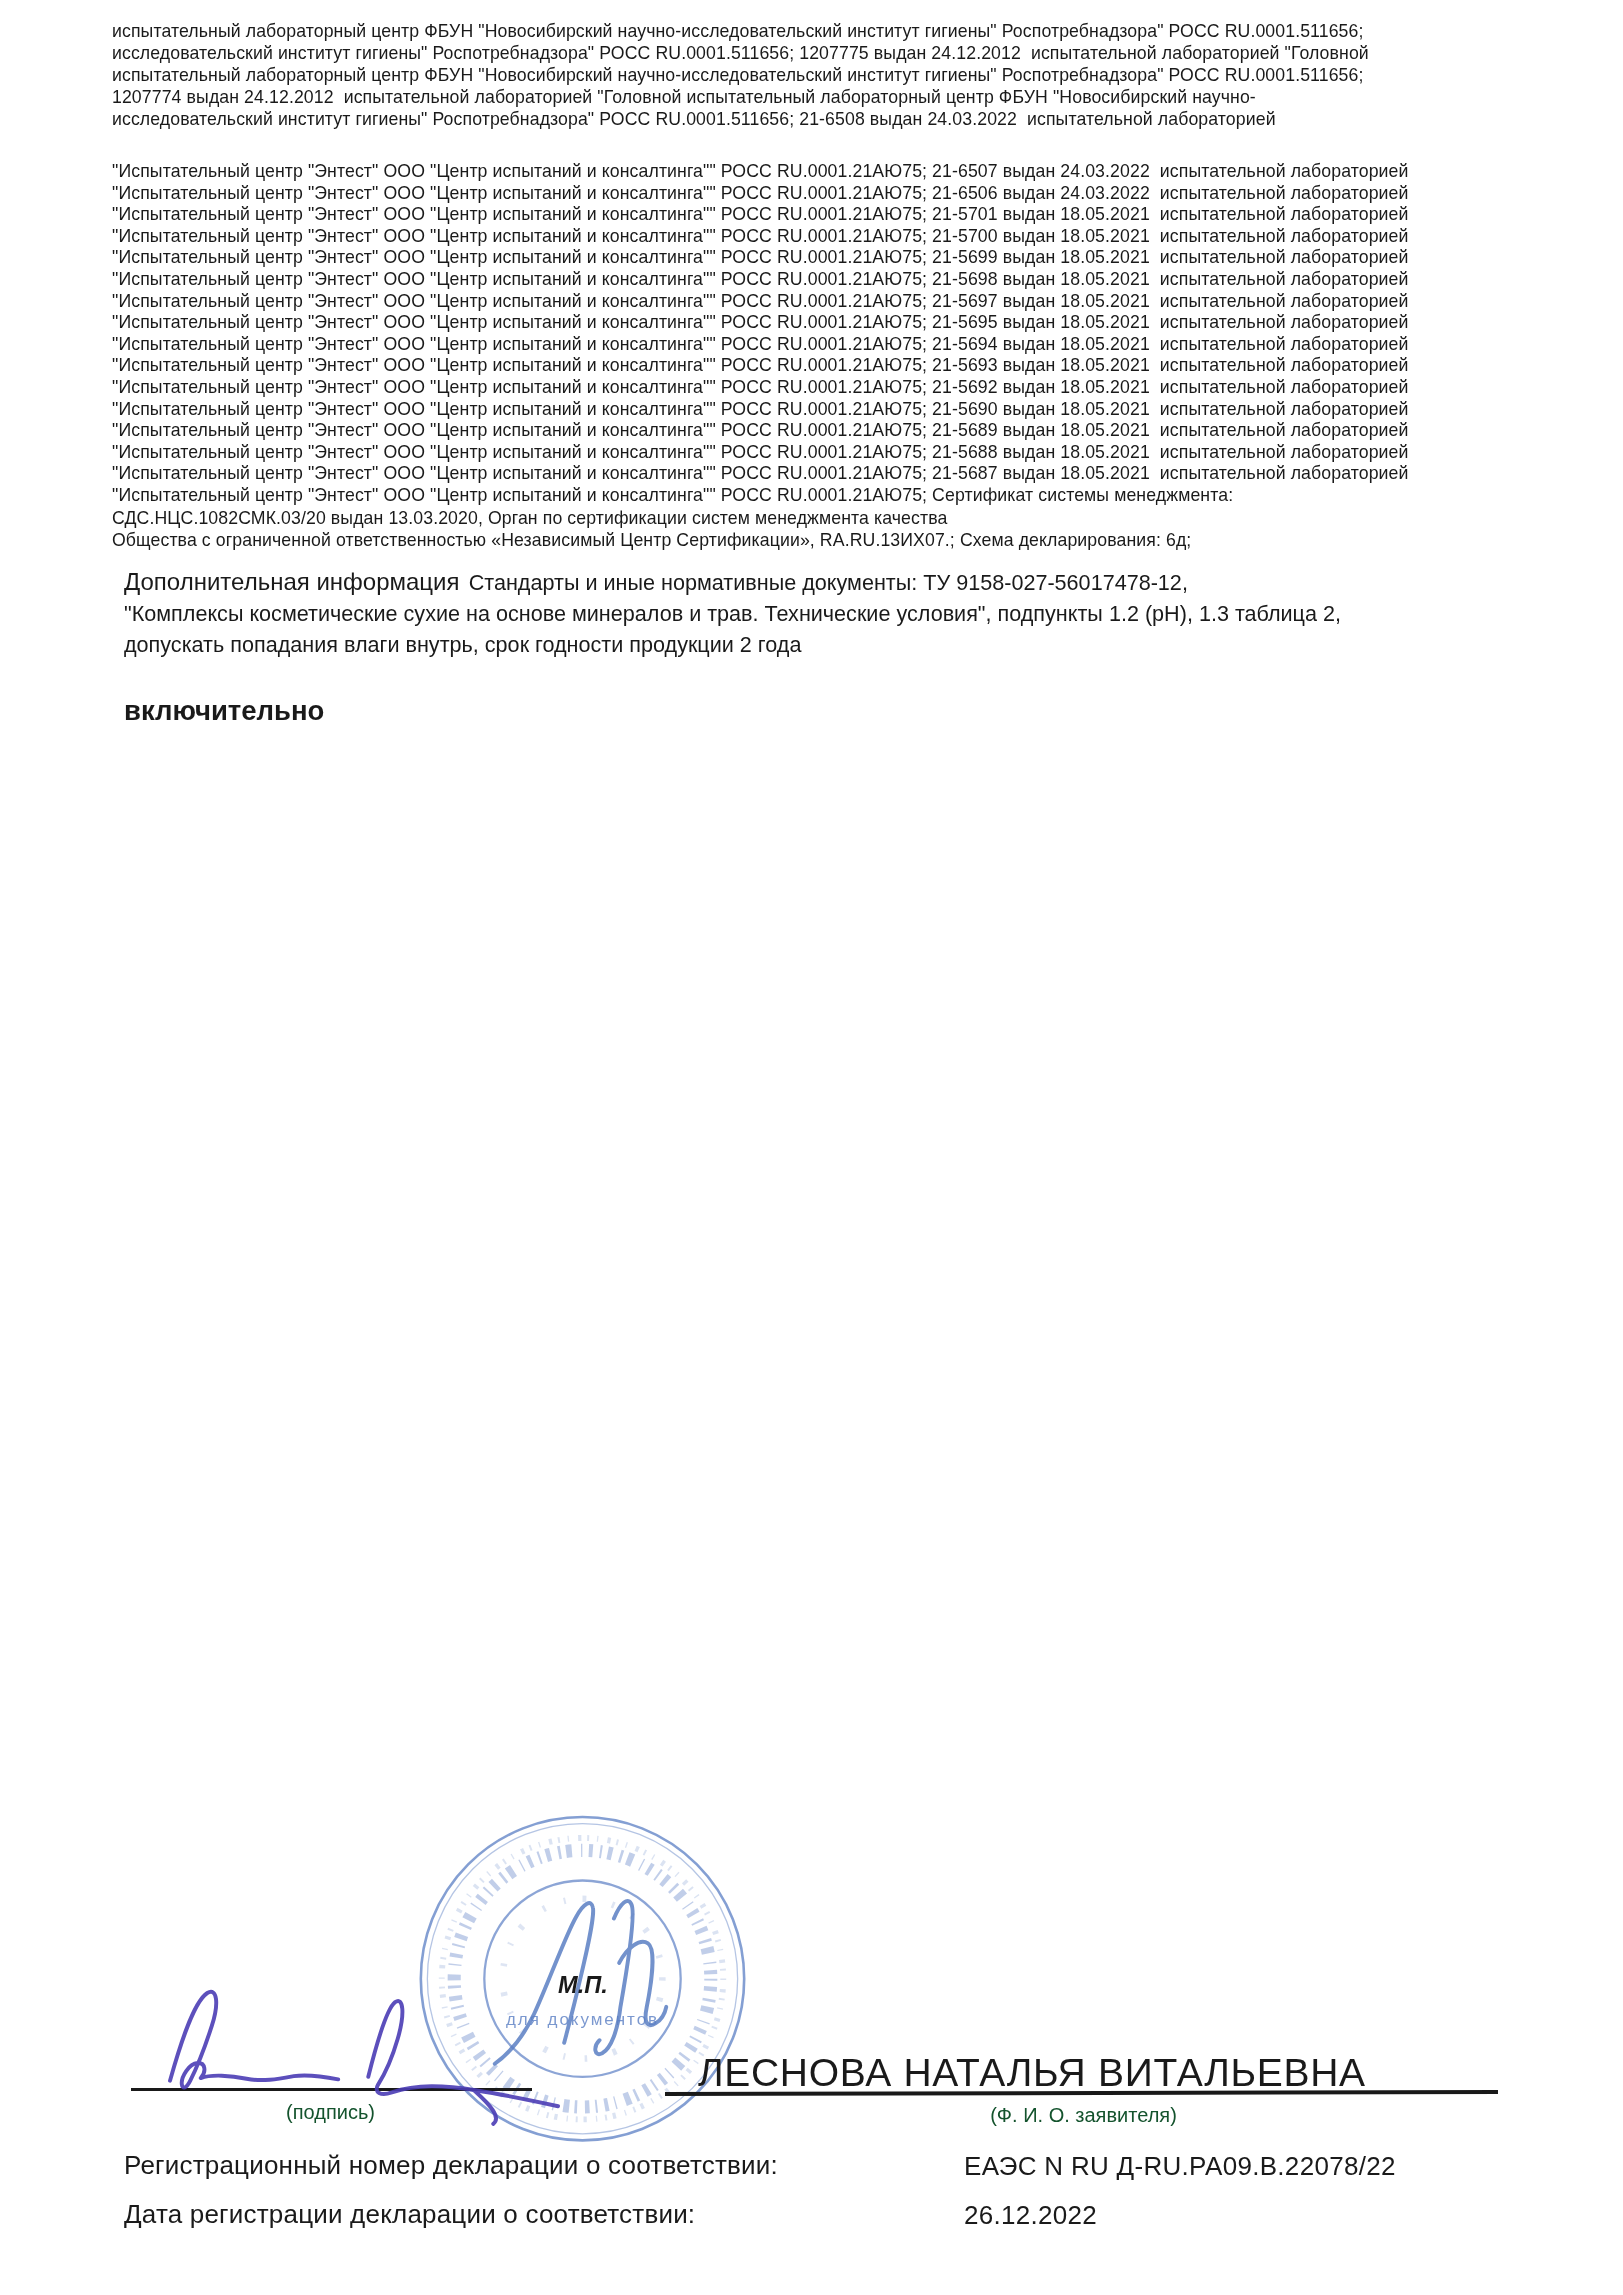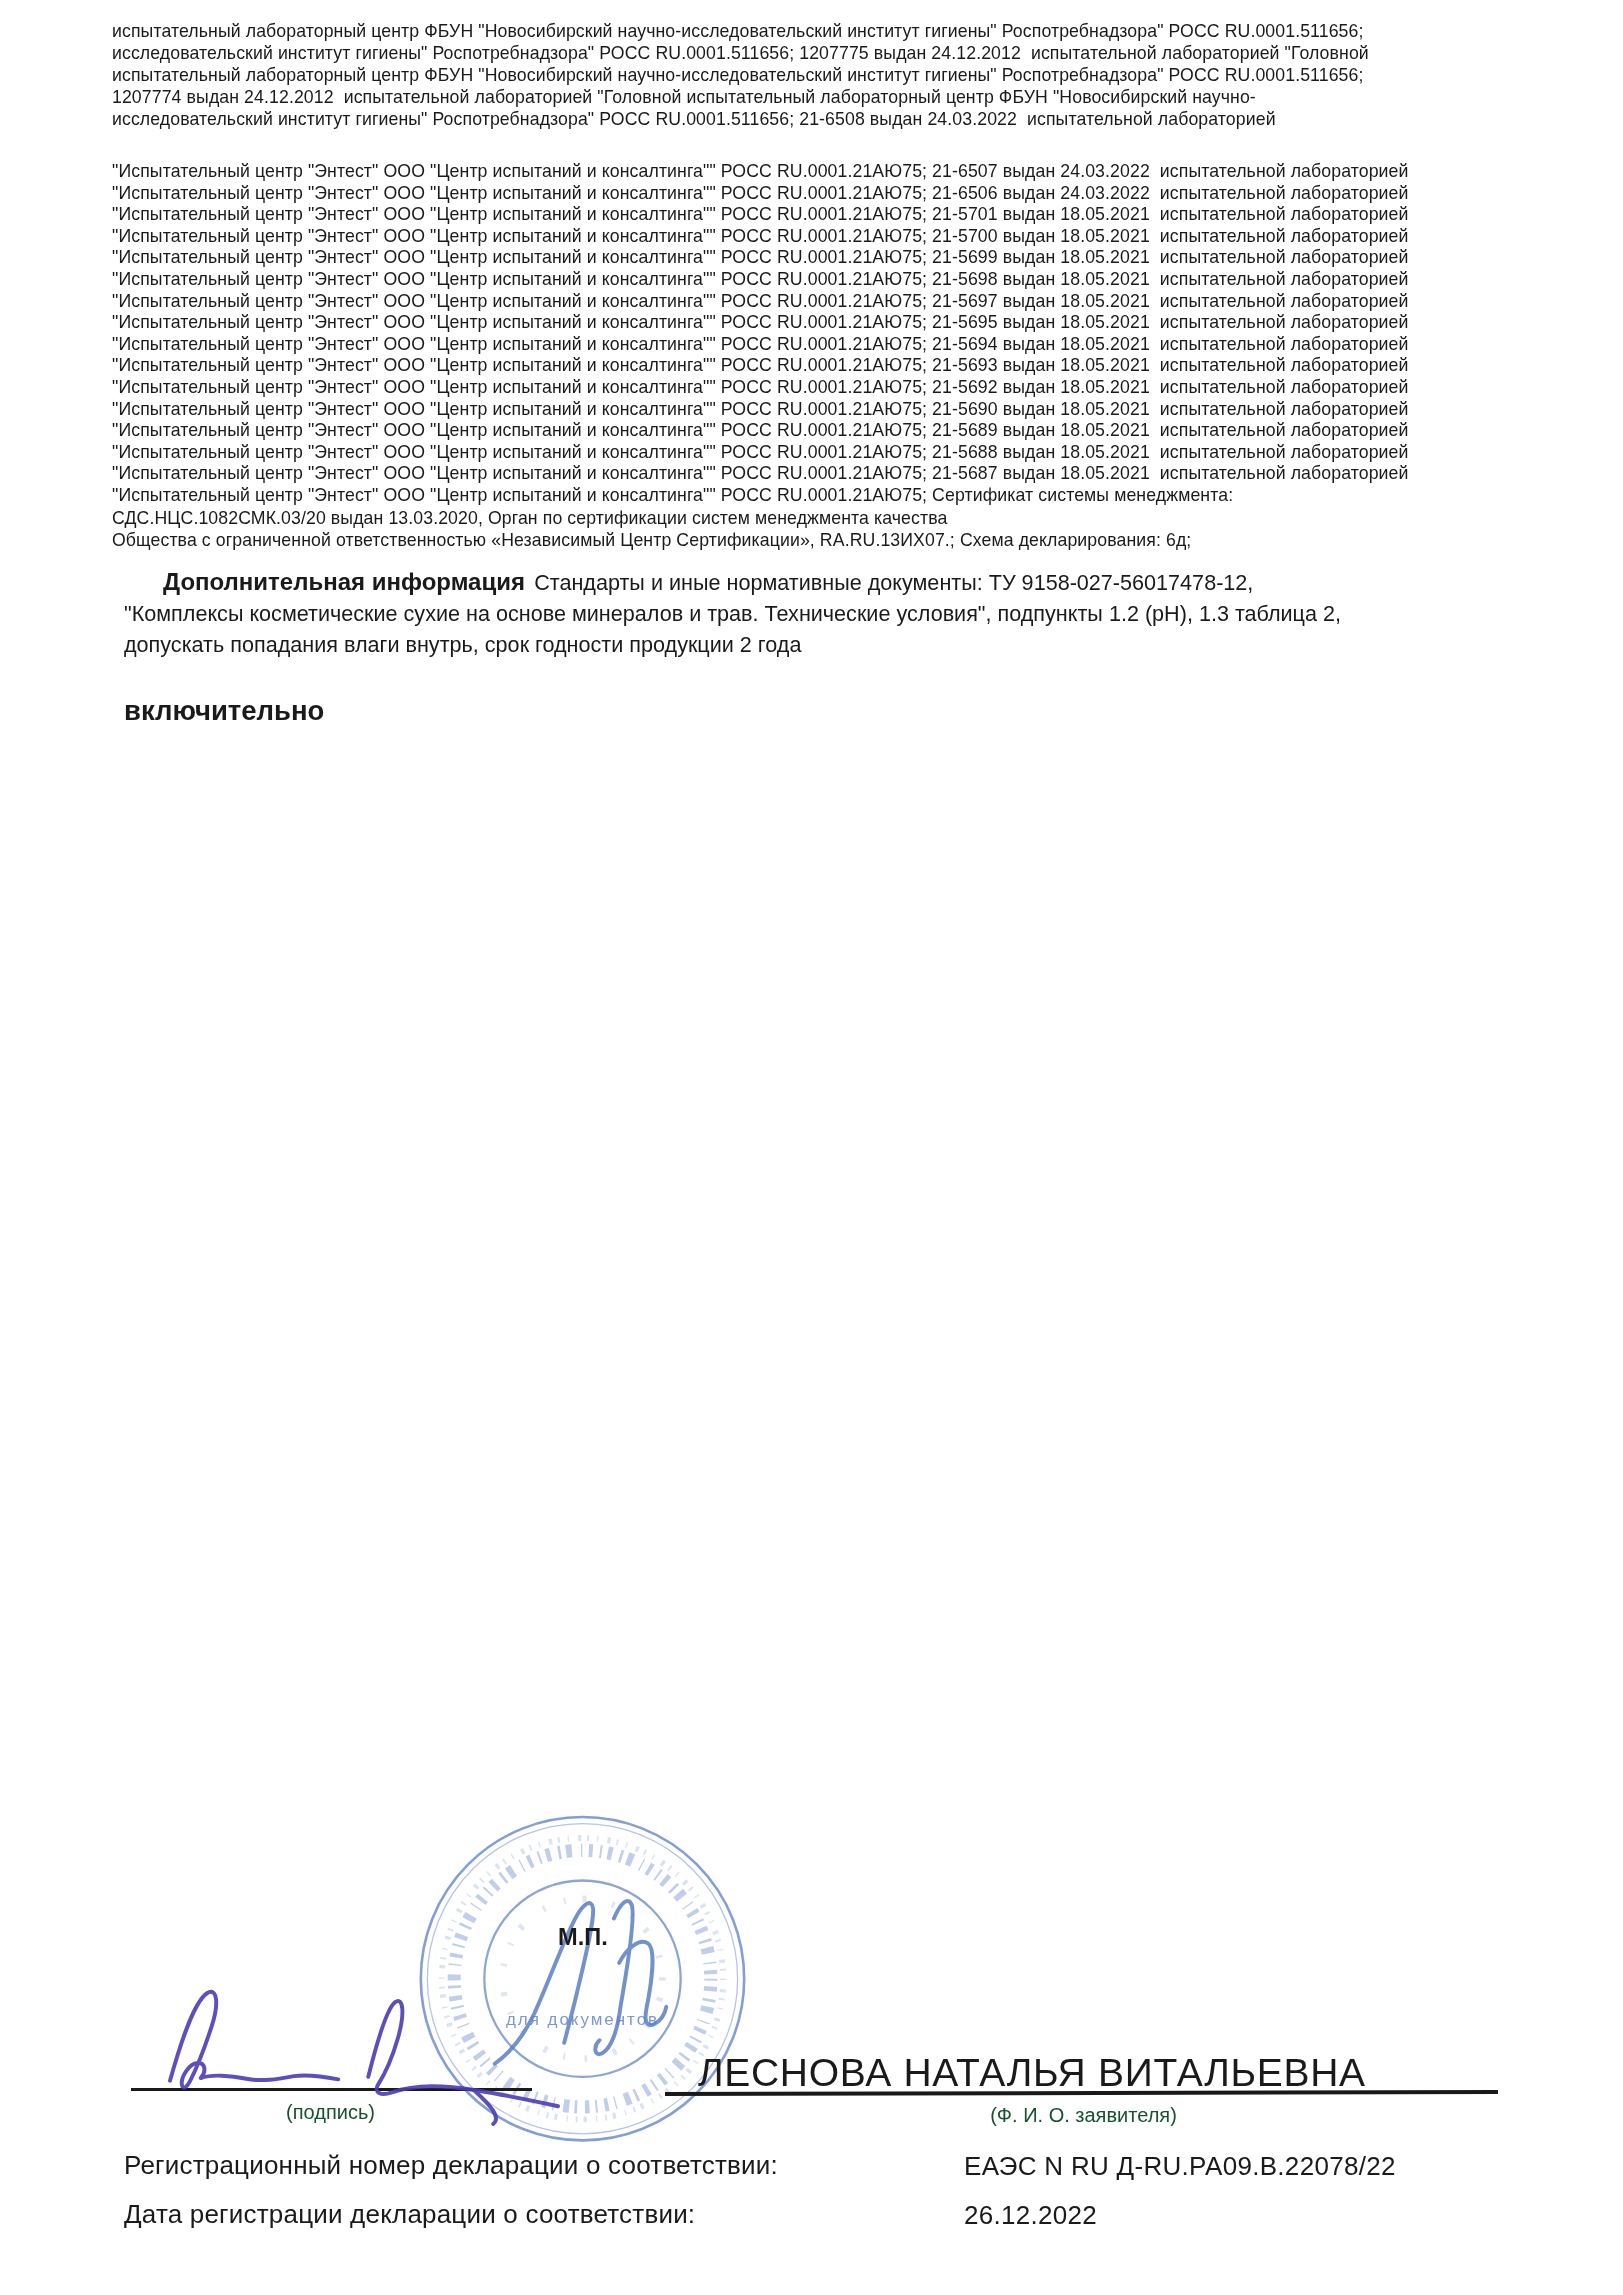--- a/index.html
+++ b/index.html
@@ -15,30 +15,30 @@
   .line { white-space:pre; }
 
   
   .small-block { left:112px; width:1414px; font-size:17.7px; line-height:22px; letter-spacing:0.1px; }
   #top-block   { top:19.6px;  }
   #entest-block{ top:161px; line-height:21.6px; }
   #sds-block   { top:508px; line-height:21.6px; }
 
   
   #dopinfo { left:124px; top:566px; width:1388px; font-size:21.6px; line-height:31px; }
-  #dopinfo .head { font-weight:bold; font-size:24px; margin-right:9.2px;margin-left:39px; }
+  #dopinfo .head { font-weight:normal; font-size:24px; margin-right:9.2px; }
 
   
   #validity { left:124px; top:693px; width:1388px; font-size:27.5px; font-weight:bold; line-height:35px; }
   #validity .date { font-weight:normal; margin-left:7.9px; }
 
   
   #stamp-wrap { left:411px; top:1807px; width:343px; height:346px; }
   #signature-wrap { left:134px; top:1964px; width:445px; height:164px; z-index:5; }
-  #mp-label { left:558px; top:1924px; font-size:23.6px; font-weight:bold; z-index:3; }
+  #mp-label { left:558px; top:1972px; font-size:23.6px; font-weight:bold; z-index:3;font-style:italic; }
   #applicant-name { left:679px; top:2051px; font-size:39px; letter-spacing:0.7px; z-index:3;margin-left:19px; }
   .sig-line { background:#191919; z-index:2; }
   #line-signature { left:131px; top:2088px; width:401px; height:3.3px; }
   #line-name { left:665px; top:2091px; width:833px; height:3.9px; transform:rotate(-0.15deg); }
   .caption { font-size:20px; color:#14532d; text-align:center; z-index:3; }
   #caption-signature { left:209px; top:2101px; width:243px; }
   #caption-name { left:916px; top:2104px; width:335px; }
 
   
   .reg-row { left:124px; width:1414px; height:39px; }

